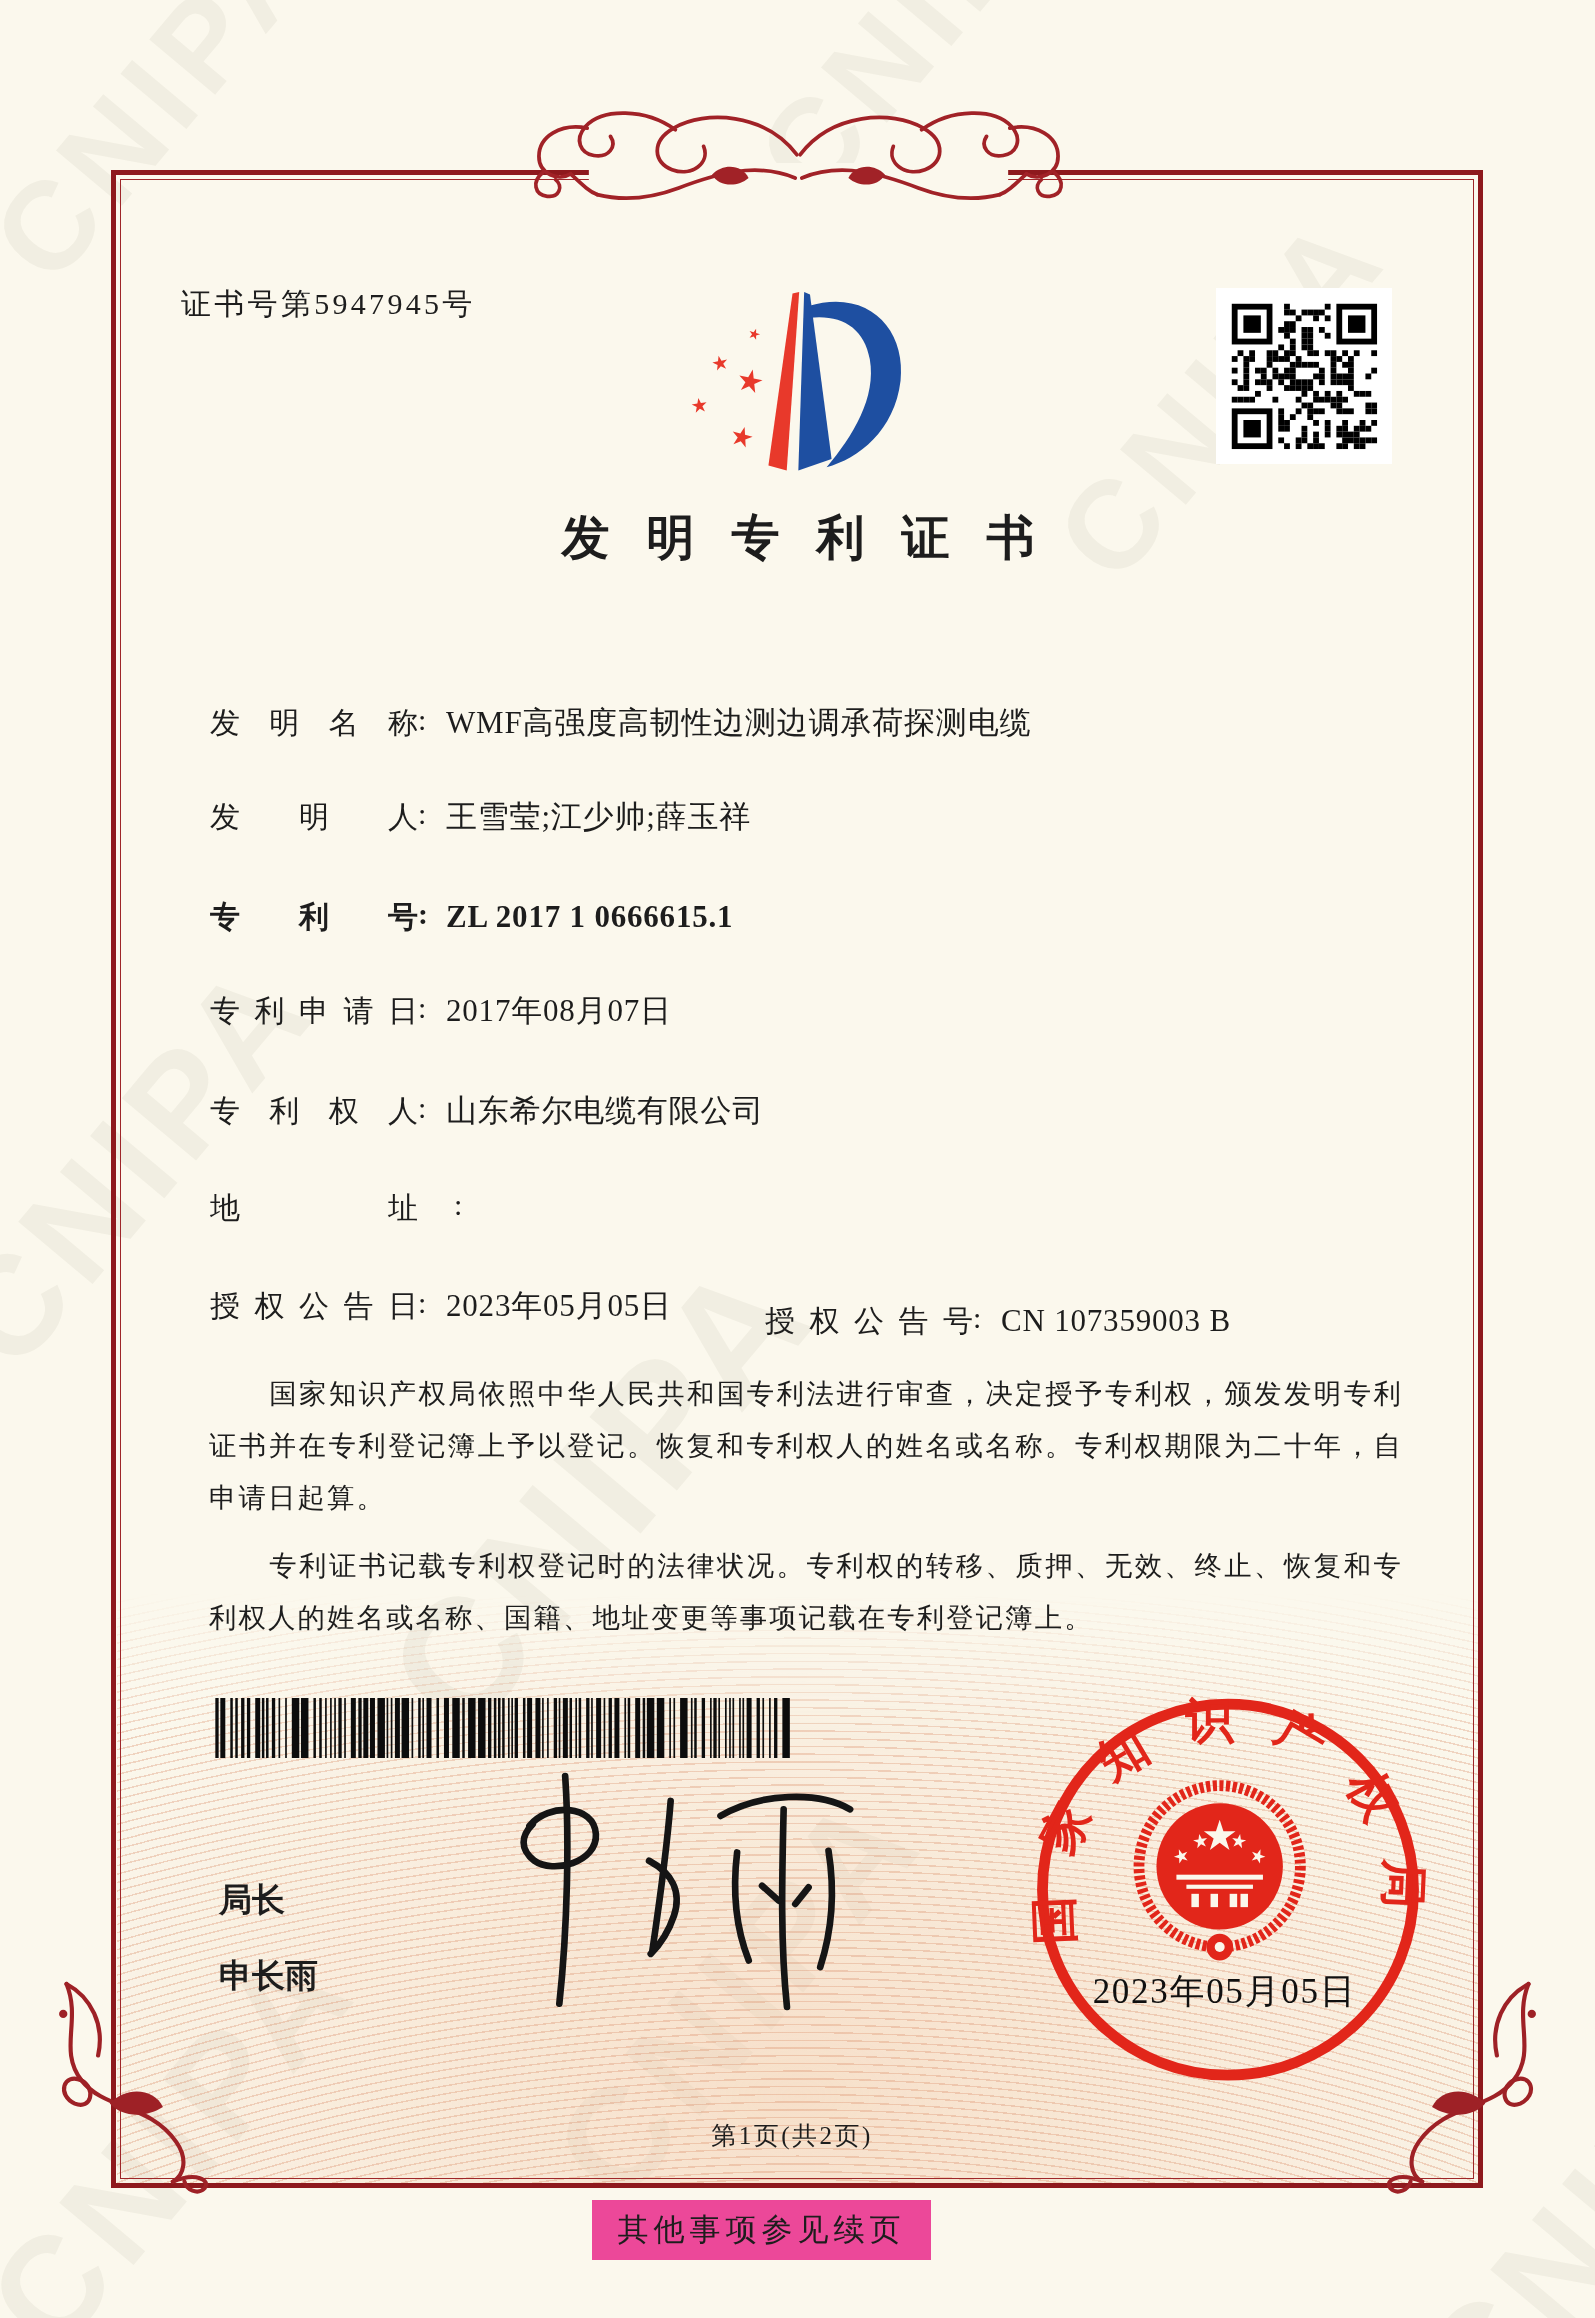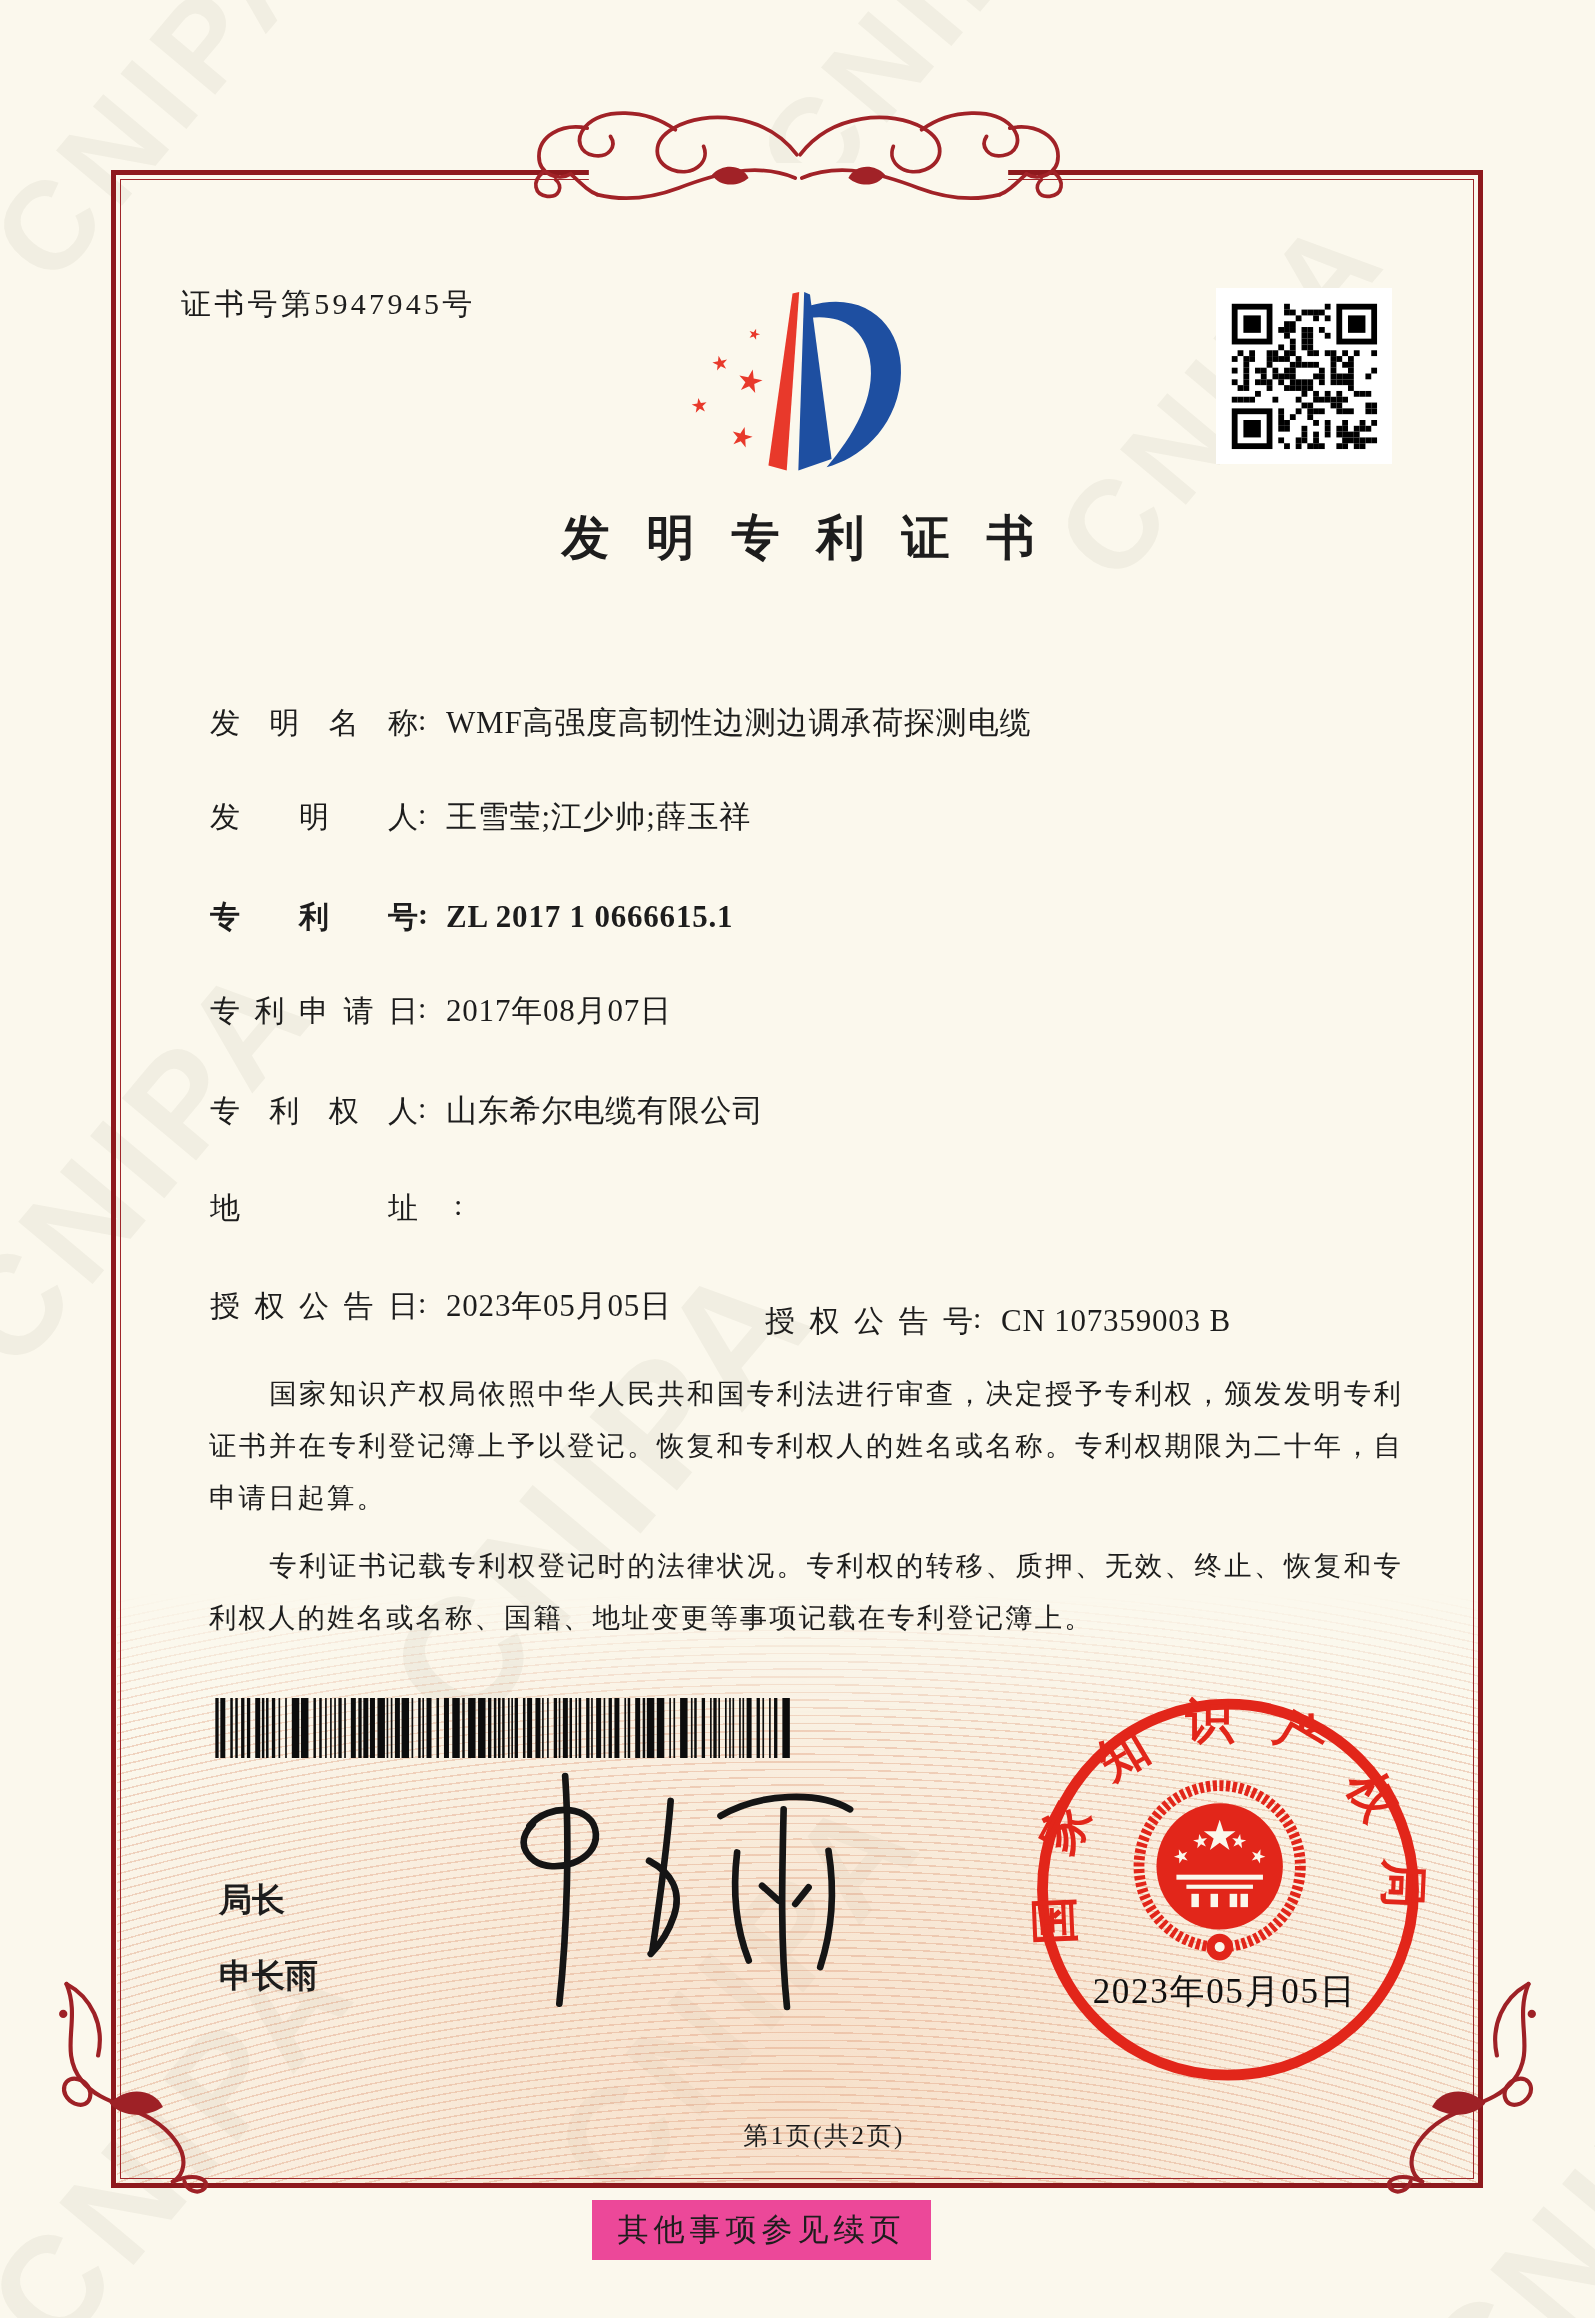--- a/index.html
+++ b/index.html
@@ -29,21 +29,21 @@
   .para{position:absolute;left:209px;width:1194px;font-size:27.4px;line-height:52px;letter-spacing:2.1px;
         text-align:justify;text-indent:2.2em;z-index:4;}
   .barcode{position:absolute;left:212px;top:1698px;width:582px;height:60px;z-index:4;}
   .officer{position:absolute;left:219px;font-family:"Liberation Sans","DejaVu Sans",sans-serif;
            font-weight:bold;font-size:33px;z-index:4;}
   .sig{position:absolute;left:453px;top:1761px;width:432px;height:266px;z-index:5;}
   .seal{position:absolute;left:1030px;top:1690px;width:396px;height:396px;z-index:5;}
   .seal-date{position:absolute;left:1083px;top:1968px;width:283px;text-align:center;font-size:35px;
              letter-spacing:1.7px;color:#101010;z-index:6;}
   .page-info{position:absolute;left:111px;top:2119px;width:1362px;text-align:center;font-size:25px;
-             letter-spacing:2.5px;z-index:4;margin-left:32px;}
+             letter-spacing:2.5px;z-index:4;}
   .cont-band{position:absolute;left:592px;top:2200px;width:339px;height:60px;background:#ec4899;z-index:4;
              display:flex;align-items:center;justify-content:center;}
   .cont-note{font-size:31px;letter-spacing:5px;}
 </style>
 </head>
 <body>
 
 <div class="page">
 
   <span class="wm" style="left:-58px;top:25px;font-size:125px;">CNIPA</span>

